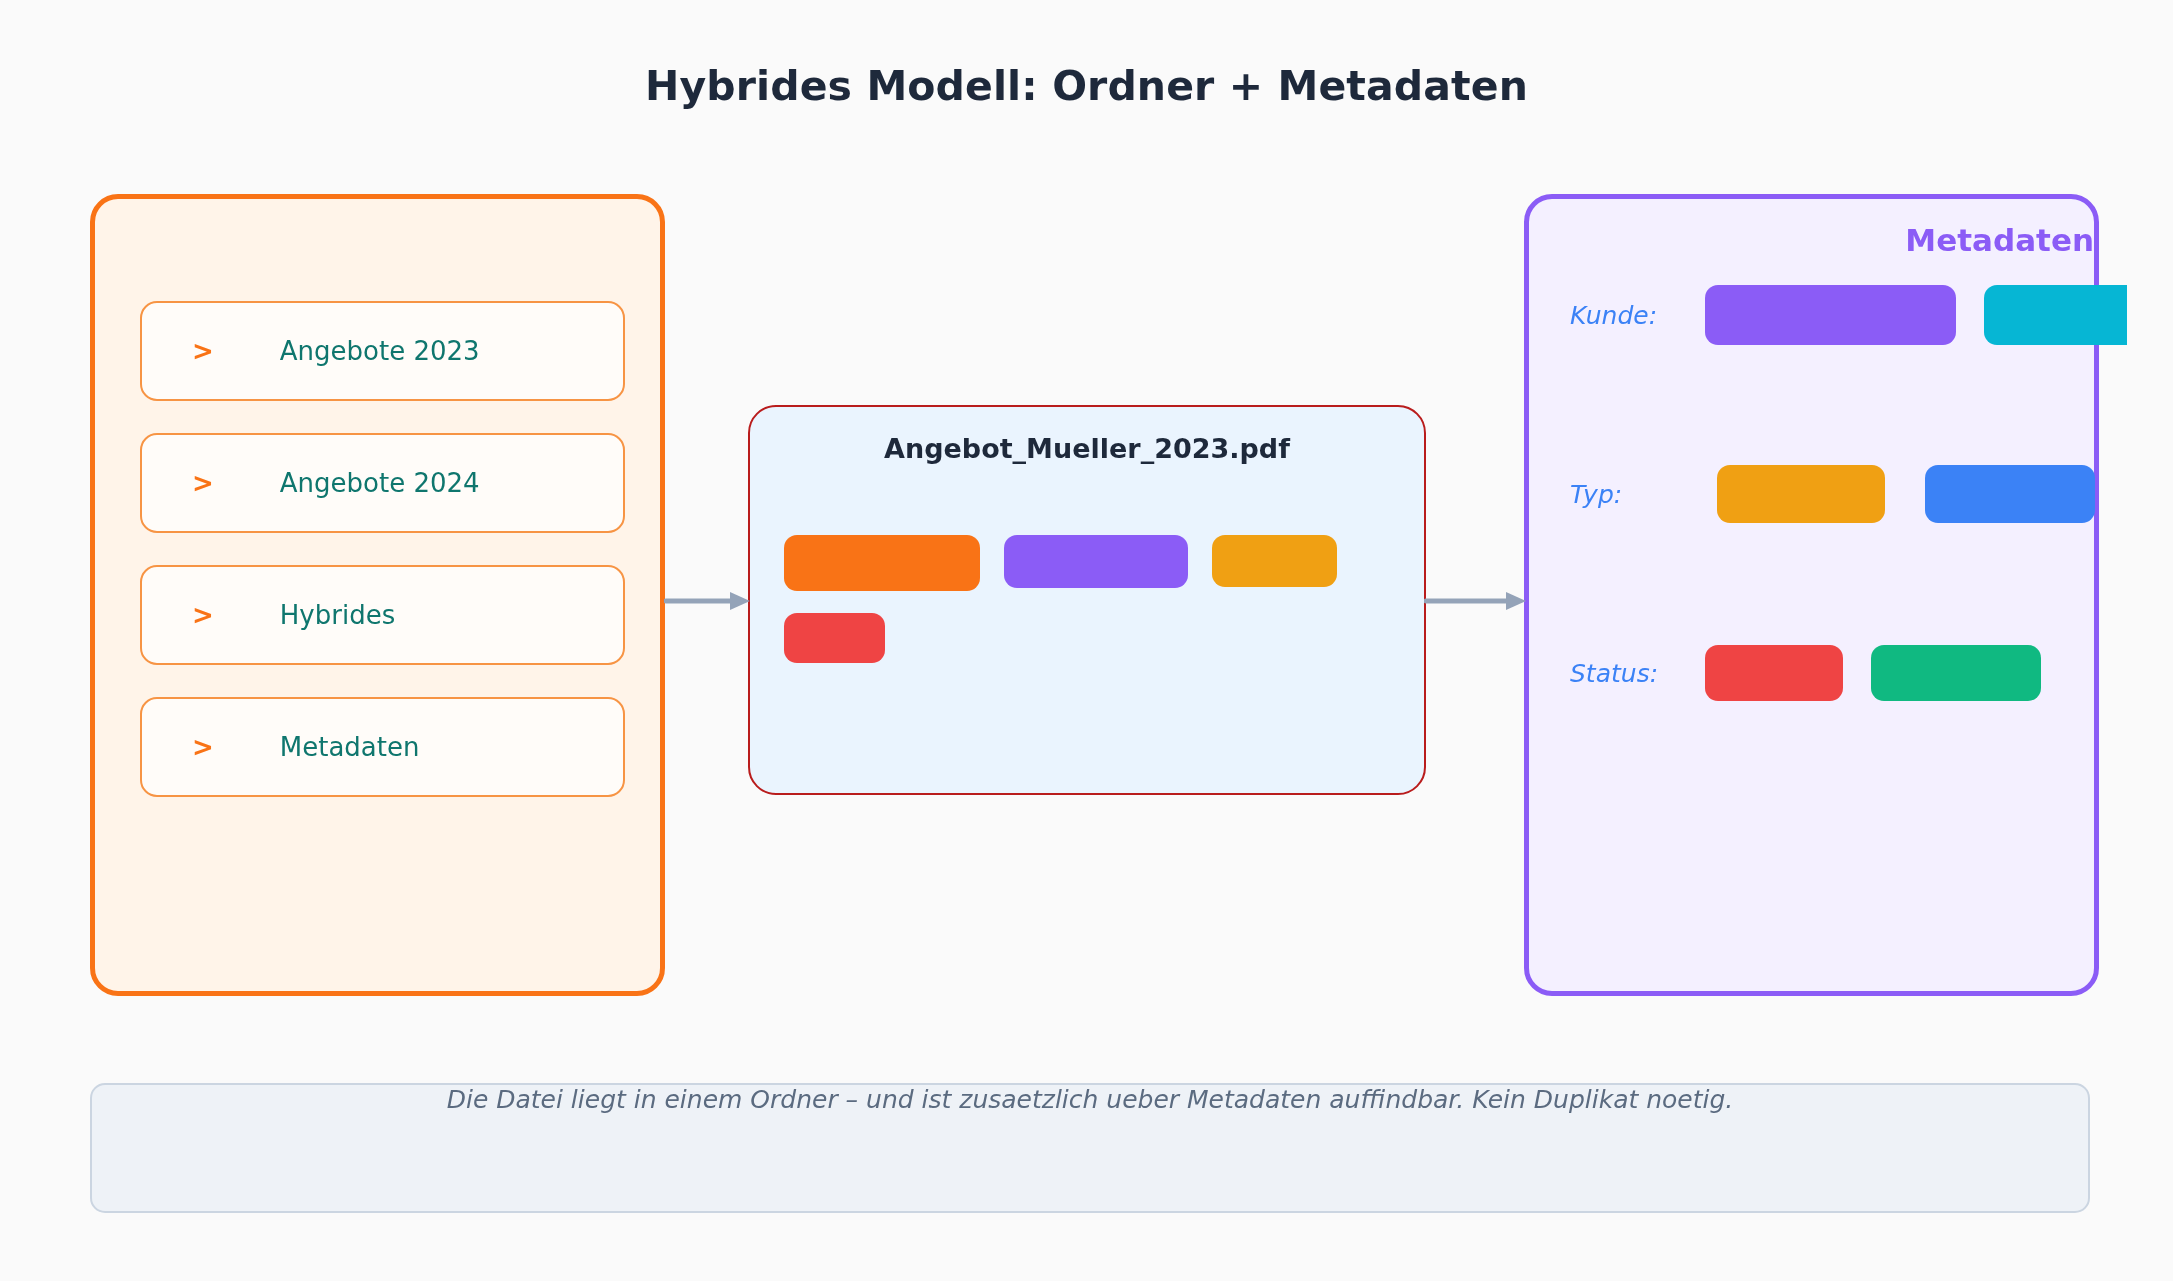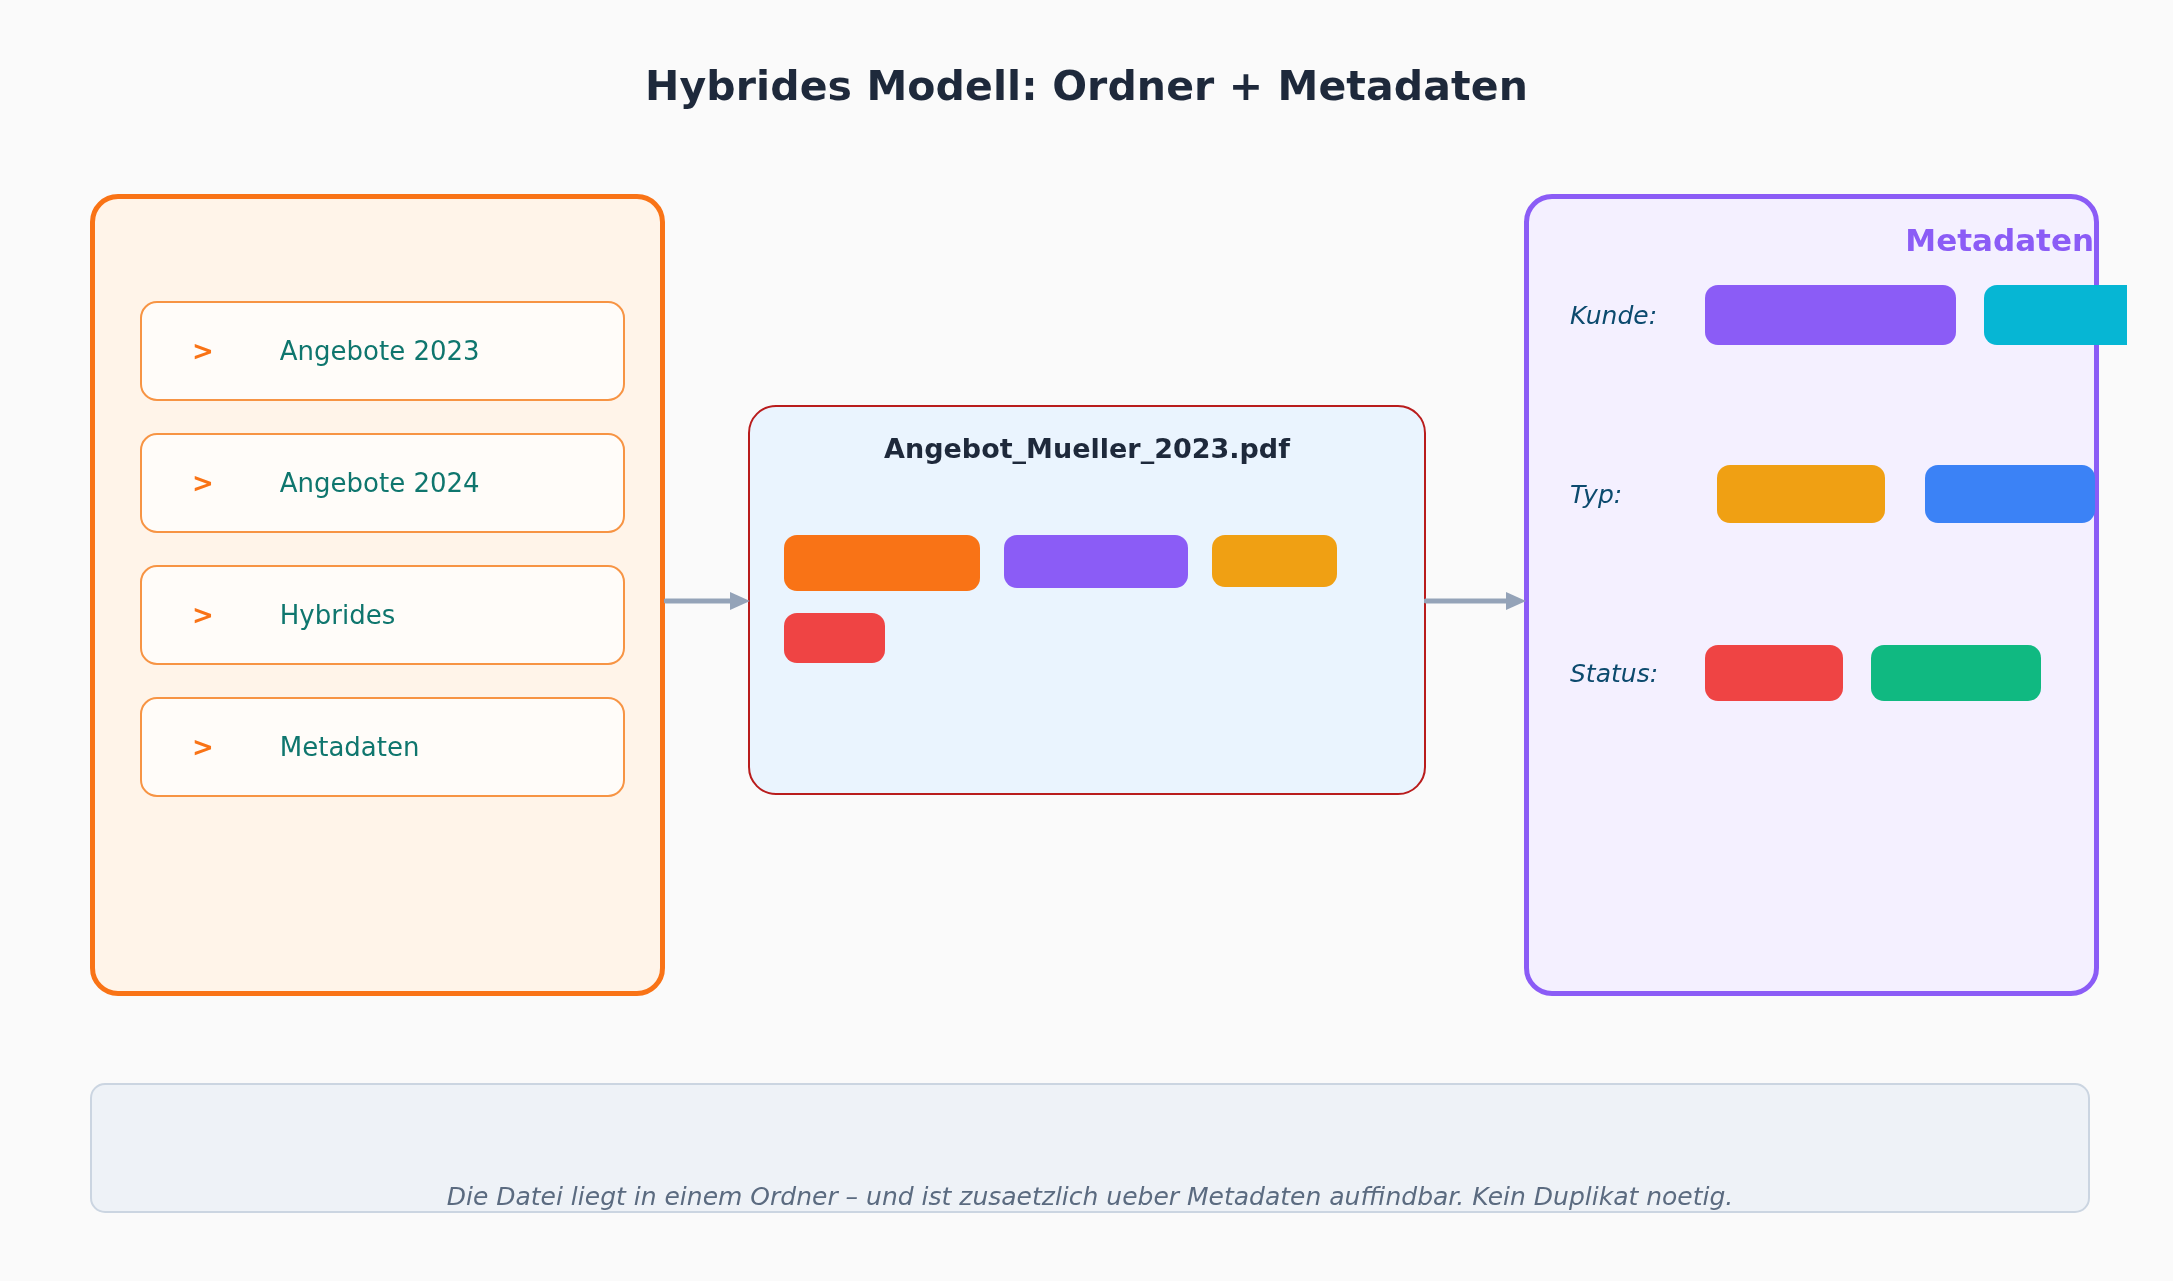--- a/index.html
+++ b/index.html
@@ -151,21 +151,21 @@
   .meta-row {
     position: absolute;
     display: flex;
     align-items: center;
     height: 64px;
   }
   .meta-row-label {
     width: 135px;
     font-size: 25px;
     font-style: italic;
-    color: #0c4a6e;
+    color: #3b82f6;
     flex: 0 0 auto;
   }
   .meta-chip {
     border-radius: 13px;
     margin-right: 28px;
     flex: 0 0 auto;
   }
 
   
   .arrow {
@@ -179,21 +179,21 @@
     position: absolute;
     left: 90px;
     top: 1083px;
     width: 2000px;
     height: 130px;
     background: #eef2f7;
     border: 2px solid #cbd5e1;
     border-radius: 15px;
     box-sizing: border-box;
     display: flex;
-    align-items: flex-end;
+    align-items: flex-start;
     justify-content: center;
   }
   .caption-text {
     font-size: 25px;
     font-style: italic;
     color: #5b6b80;
     text-align: center;
   }
 </style>
 </head>

